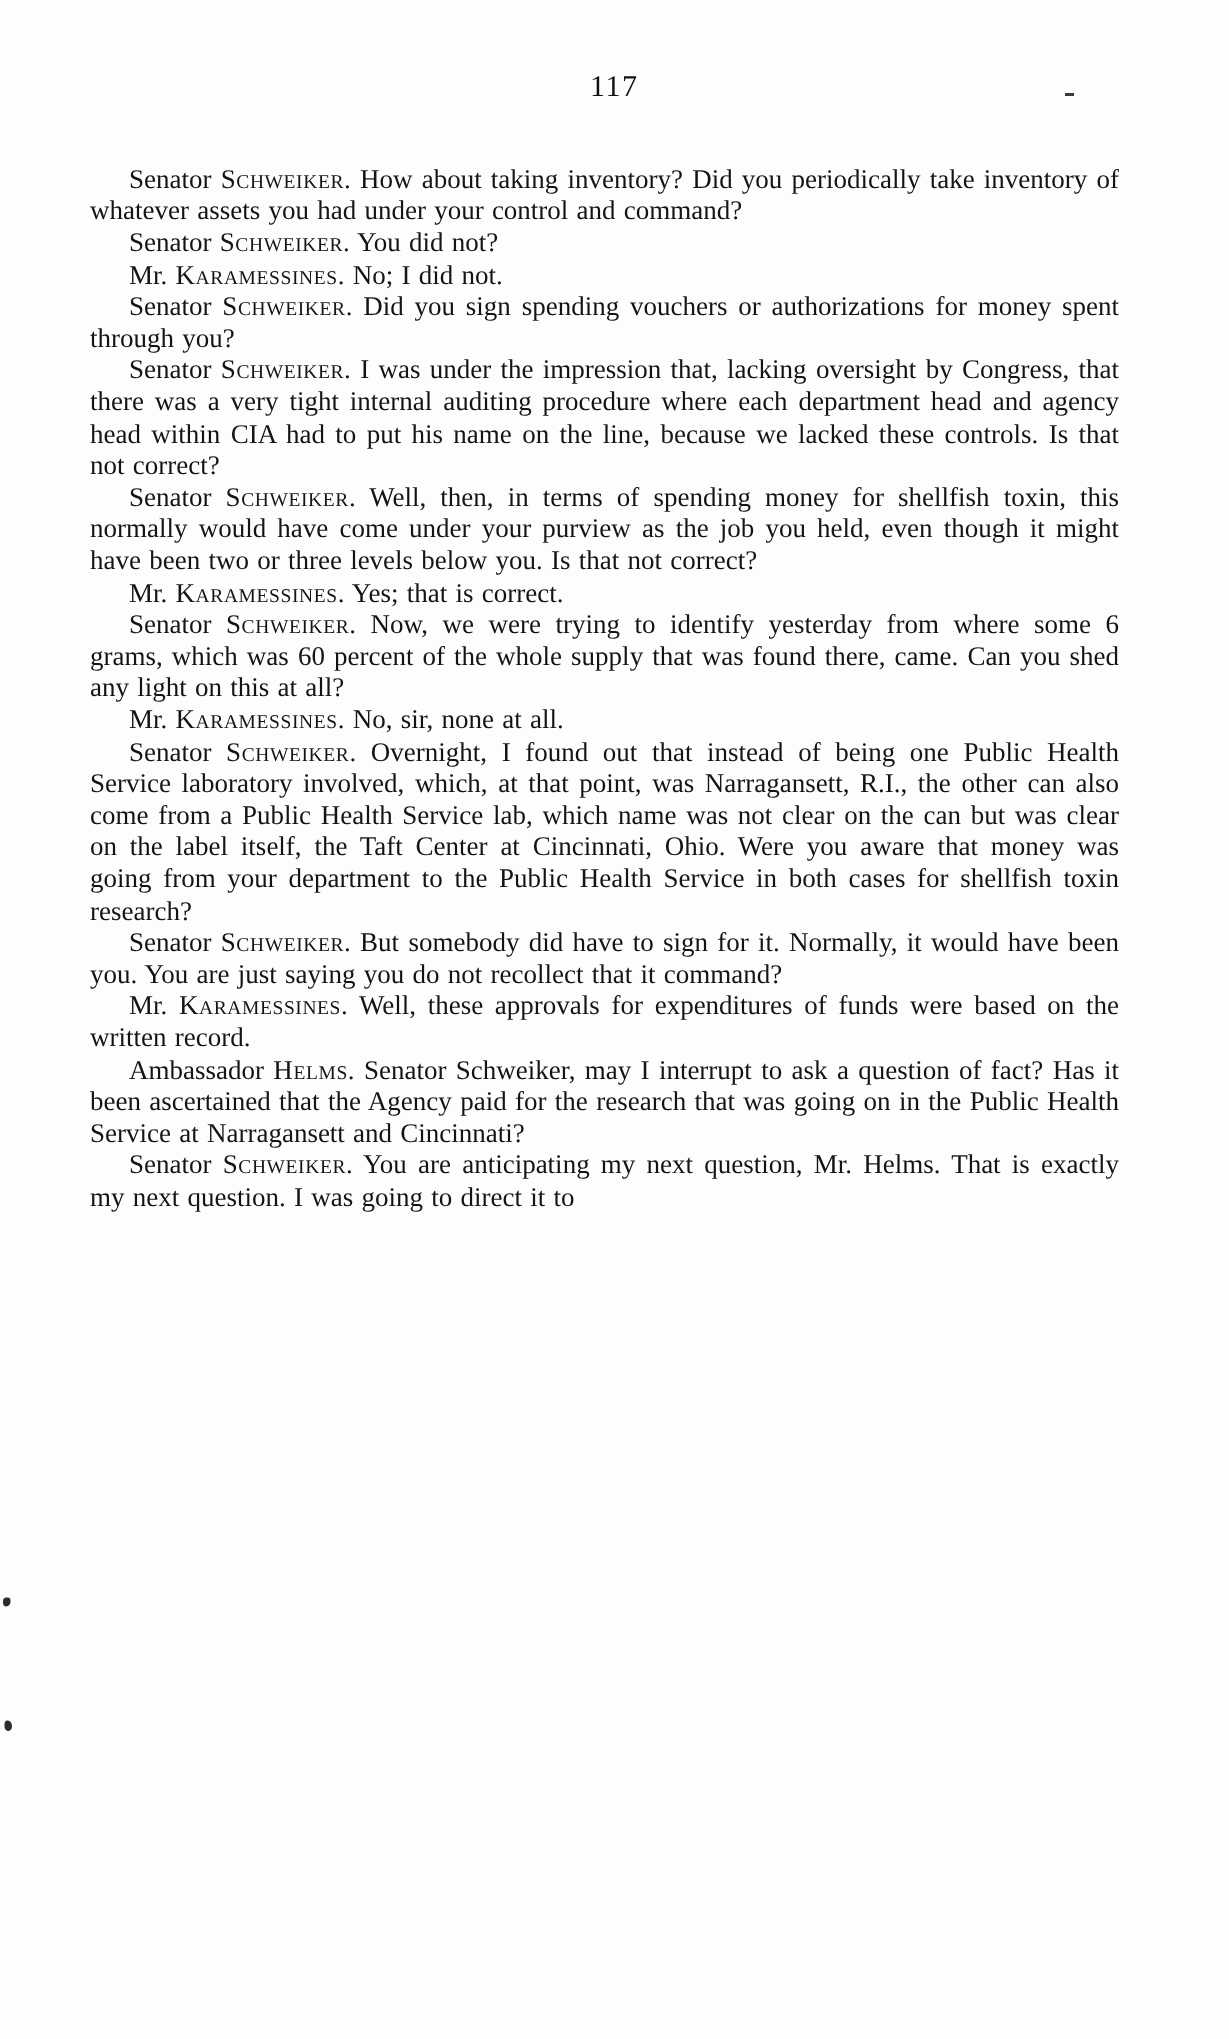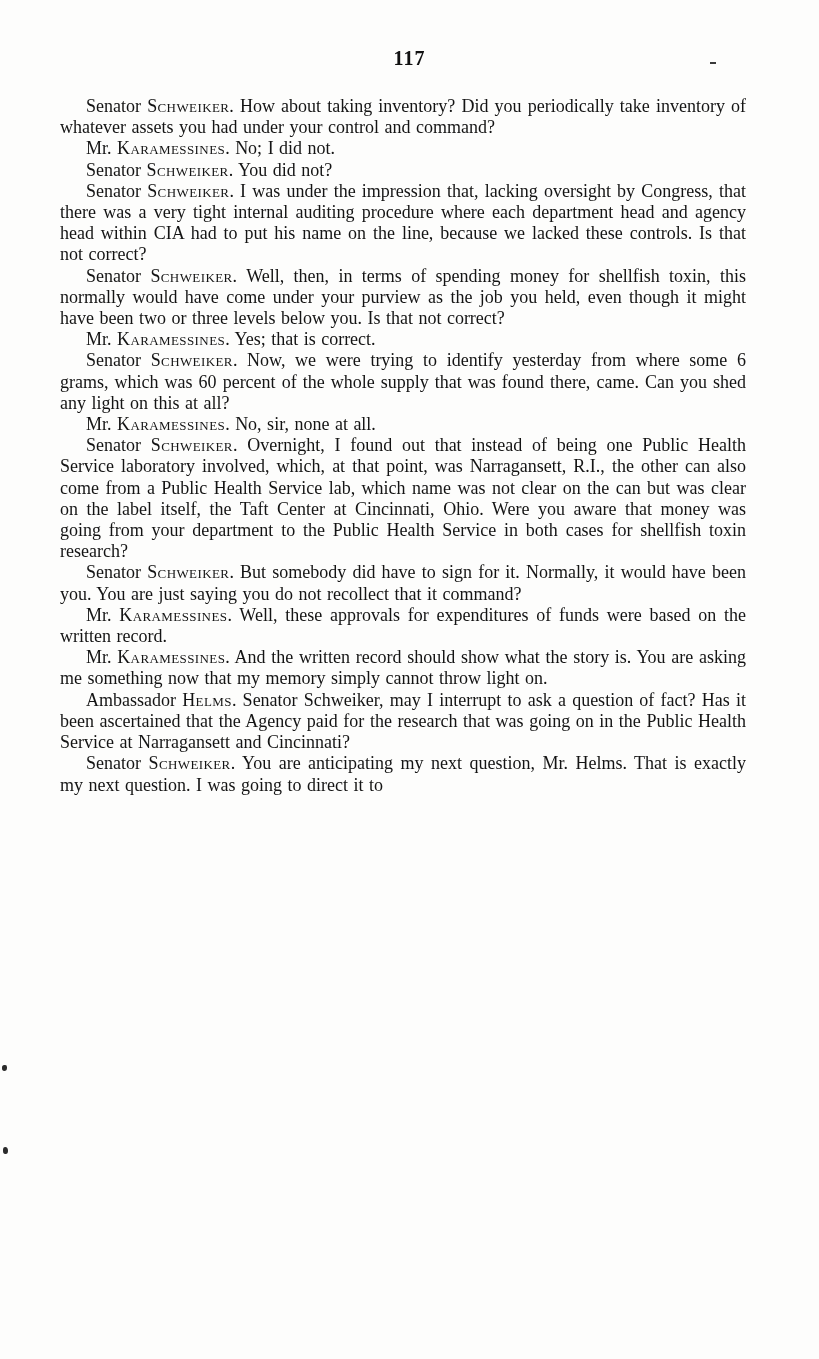--- a/index.html
+++ b/index.html
@@ -16,28 +16,28 @@
     color: #161616;
   }
   .page {
     position: absolute;
     inset: 0;
   }
   .page-number {
     text-align: center;
     padding-top: 47px;
     font-size: 20px;
-    font-weight: bold;
+    font-weight: normal;
     letter-spacing: 1px;
     color: #111;
   }
   .transcript {
     position: absolute;
     left: 60px;
-    top: 96px;
+    top: 109px;
     width: 686px;
   }
   .para {
     margin: 0;
     text-indent: 26px;
     text-align: justify;
     font-size: 18px;
     line-height: 21.2px;
     word-spacing: 1px;
     color: #141414;
@@ -81,28 +81,31 @@
 <div class="page">
 
   <div class="page-number">117</div>
 
   <div class="transcript">
   <p class="para">
     <span class="lead">Senator </span><span class="sc">Schweiker</span><span>. How about taking inventory? Did you periodically take inventory of whatever assets you had under your control and command?</span>
   </p>
 
   <p class="para">
+    <span class="lead">Senator </span><span class="sc">Schweiker</span><span>. You did not?</span>
+  </p>
+
+  <p class="para">
     <span class="lead">Mr. </span><span class="sc">Karamessines</span><span>. No; I did not.</span>
   </p>
 
+
   <p class="para">
-    <span class="lead">Senator </span><span class="sc">Schweiker</span><span>. You did not?</span>
+    <span class="lead">Senator </span><span class="sc">Schweiker</span><span>. Did you sign spending vouchers or authorizations for money spent through you?</span>
   </p>
-
-
 
 
   <p class="para">
     <span class="lead">Senator </span><span class="sc">Schweiker</span><span>. I was under the impression that, lacking oversight by Congress, that there was a very tight internal auditing procedure where each department head and agency head within CIA had to put his name on the line, because we lacked these controls. Is that not correct?</span>
   </p>
 
 
   <p class="para">
     <span class="lead">Senator </span><span class="sc">Schweiker</span><span>. Well, then, in terms of spending money for shellfish toxin, this normally would have come under your purview as the job you held, even though it might have been two or three levels below you. Is that not correct?</span>
   </p>
@@ -126,23 +129,20 @@
 
   <p class="para">
     <span class="lead">Senator </span><span class="sc">Schweiker</span><span>. But somebody did have to sign for it. Normally, it would have been you. You are just saying you do not recollect that it command?</span>
   </p>
 
   <p class="para">
     <span class="lead">Mr. </span><span class="sc">Karamessines</span><span>. Well, these approvals for expenditures of funds were based on the written record.</span>
   </p>
 
 
-  <p class="para">
-    <span class="lead">Mr. </span><span class="sc">Karamessines</span><span>. And the written record should show what the story is. You are asking me something now that my memory simply cannot throw light on.</span>
-  </p>
 
   <p class="para">
     <span class="lead">Ambassador </span><span class="sc">Helms</span><span>. Senator Schweiker, may I interrupt to ask a question of fact? Has it been ascertained that the Agency paid for the research that was going on in the Public Health Service at Narragansett and Cincinnati?</span>
   </p>
 
   <p class="para">
     <span class="lead">Senator </span><span class="sc">Schweiker</span><span>. You are anticipating my next question, Mr. Helms. That is exactly my next question. I was going to direct it to</span>
   </p>
 </div>
 

